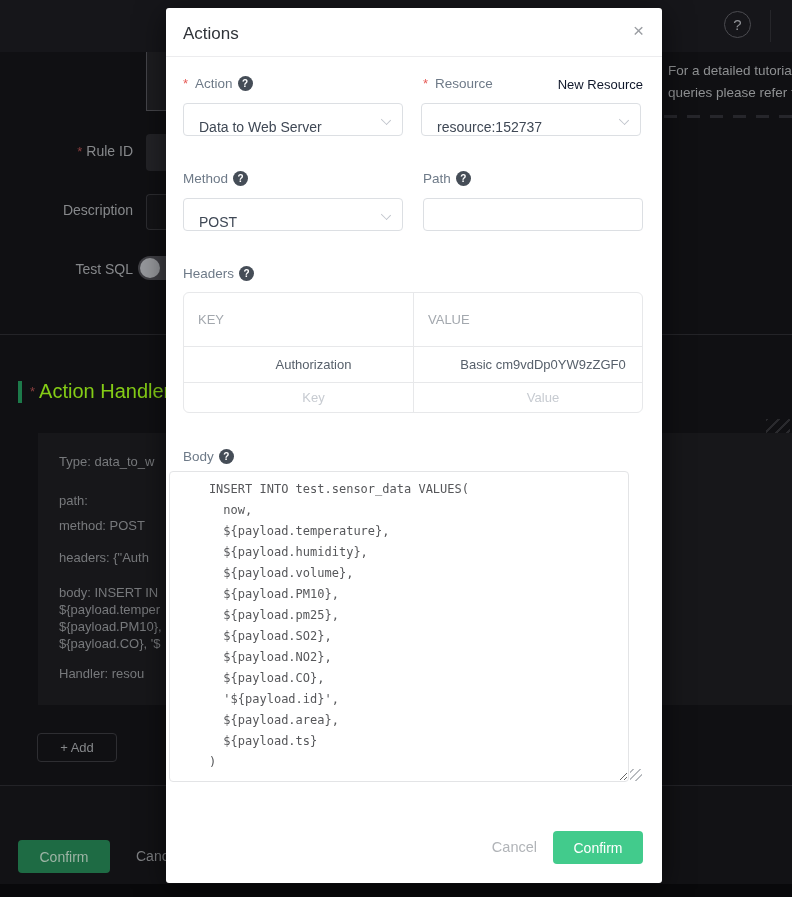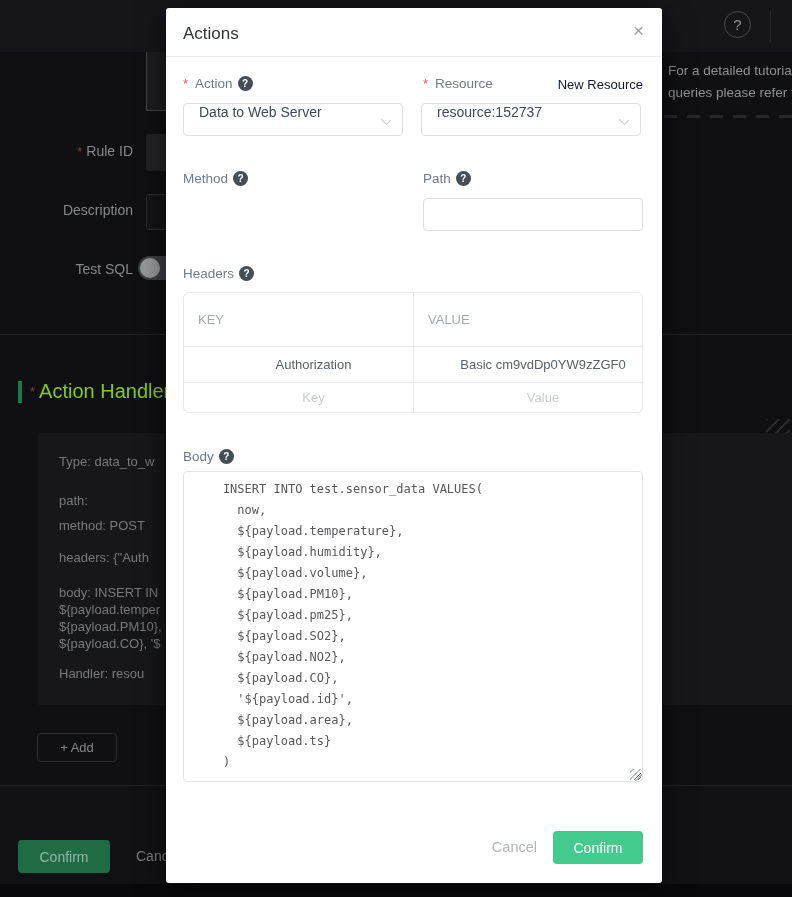--- a/index.html
+++ b/index.html
@@ -79,40 +79,40 @@
   .lab-action   { left:17px;  top:68px; }
   .lab-resource { left:257px; top:68px; }
   .m-newres { position:absolute; right:19px; top:69px; color:#0f172a; font-size:13px; cursor:pointer; }
   .lab-method { left:17px;  top:163px; }
   .lab-path   { left:257px; top:163px; }
   .lab-headers{ left:17px;  top:258px; }
   .lab-body   { left:17px;  top:441px; }
 
   .m-select, .m-input { position:absolute; width:220px; height:33px; border:1px solid #dcdfe3; border-radius:4px;
             background:#fff; font-size:14px; color:#3f4855; }
-  .m-select { display:flex; align-items:flex-start; padding:0 12px 0 15px; cursor:pointer; }
+  .m-select { display:flex; align-items:flex-end; padding:0 12px 0 15px; cursor:pointer; }
   .sel-action   { left:17px;  top:95px; }
   .sel-resource { left:255px; top:95px; }
   .sel-method   { left:17px;  top:190px; }
   .inp-path     { left:257px; top:190px; padding:0 10px; }
   .chev { position:absolute; right:12px; top:12px; width:8px; height:8px; }
   .chev::before { content:""; position:absolute; left:0; top:0; width:7px; height:7px;
                   border-right:1.5px solid #c0c4cc; border-bottom:1.5px solid #c0c4cc; transform:rotate(45deg) scaleY(.8); }
 
   .m-table { position:absolute; left:17px; top:284px; width:460px; border:1px solid #e7e8ea; border-radius:6px; }
   .t-row { display:flex; }
   .t-row + .t-row { border-top:1px solid #e7e8ea;text-align:center; }
   .t-cell { font-size:13px; white-space:nowrap; overflow:hidden; }
   .t-cell.k { width:230px; border-right:1px solid #e7e8ea; }
   .t-cell.v { flex:1; }
   .t-head .t-cell { color:#a3a8ae; padding:19px 0 19px 14px; }
   .t-data .t-cell { color:#57606b; padding:10px 0 10px 30px; }
   .t-ph .t-cell { color:#c7cbd1; padding:7px 0 7px 30px; }
 
-  .m-body-ta { position:absolute; left:17px; top:463px; width:460px; height:311px; border:1px solid #e3e4e6;
+  .m-body-ta { position:absolute; left:3px; top:463px; width:460px; height:311px; border:1px solid #e3e4e6;
                border-radius:4px; resize:both; outline:none; padding:7px 10px;
                font-family:"DejaVu Sans Mono", monospace; font-size:12px; line-height:21px; color:#56575a;
                white-space:pre; overflow:hidden; }
   .ta-grip { position:absolute; left:464px; top:761px; width:12px; height:12px; pointer-events:none;
              background:repeating-linear-gradient(135deg,transparent 0 2px,#b9bcc0 2px 3px,transparent 3px 5px); }
 
   .m-footer-cancel { position:absolute; right:125px; top:831px; color:#b1b4b8; font-size:14.5px; cursor:pointer; }
   .m-footer-confirm { position:absolute; right:19px; top:823px; width:90px; height:33px; background:#42cb8c;
                       border:none; border-radius:4px; color:#ffffff; font-size:14px; cursor:pointer; }
 </style>
@@ -209,20 +209,24 @@
 
   <div class="m-label lab-method">
     <span>Method</span>
     <span class="m-help">?</span>
   </div>
   <div class="m-label lab-path">
     <span>Path</span>
     <span class="m-help">?</span>
   </div>
 
+  <div class="m-select sel-method">
+    <span>POST</span>
+    <span class="chev"></span>
+  </div>
   <input class="m-input inp-path" value="" style="">
 
   <div class="m-label lab-headers">
     <span>Headers</span>
     <span class="m-help">?</span>
   </div>
 
   <div class="m-table">
     <div class="t-row t-head">
       <div class="t-cell k">KEY</div>

